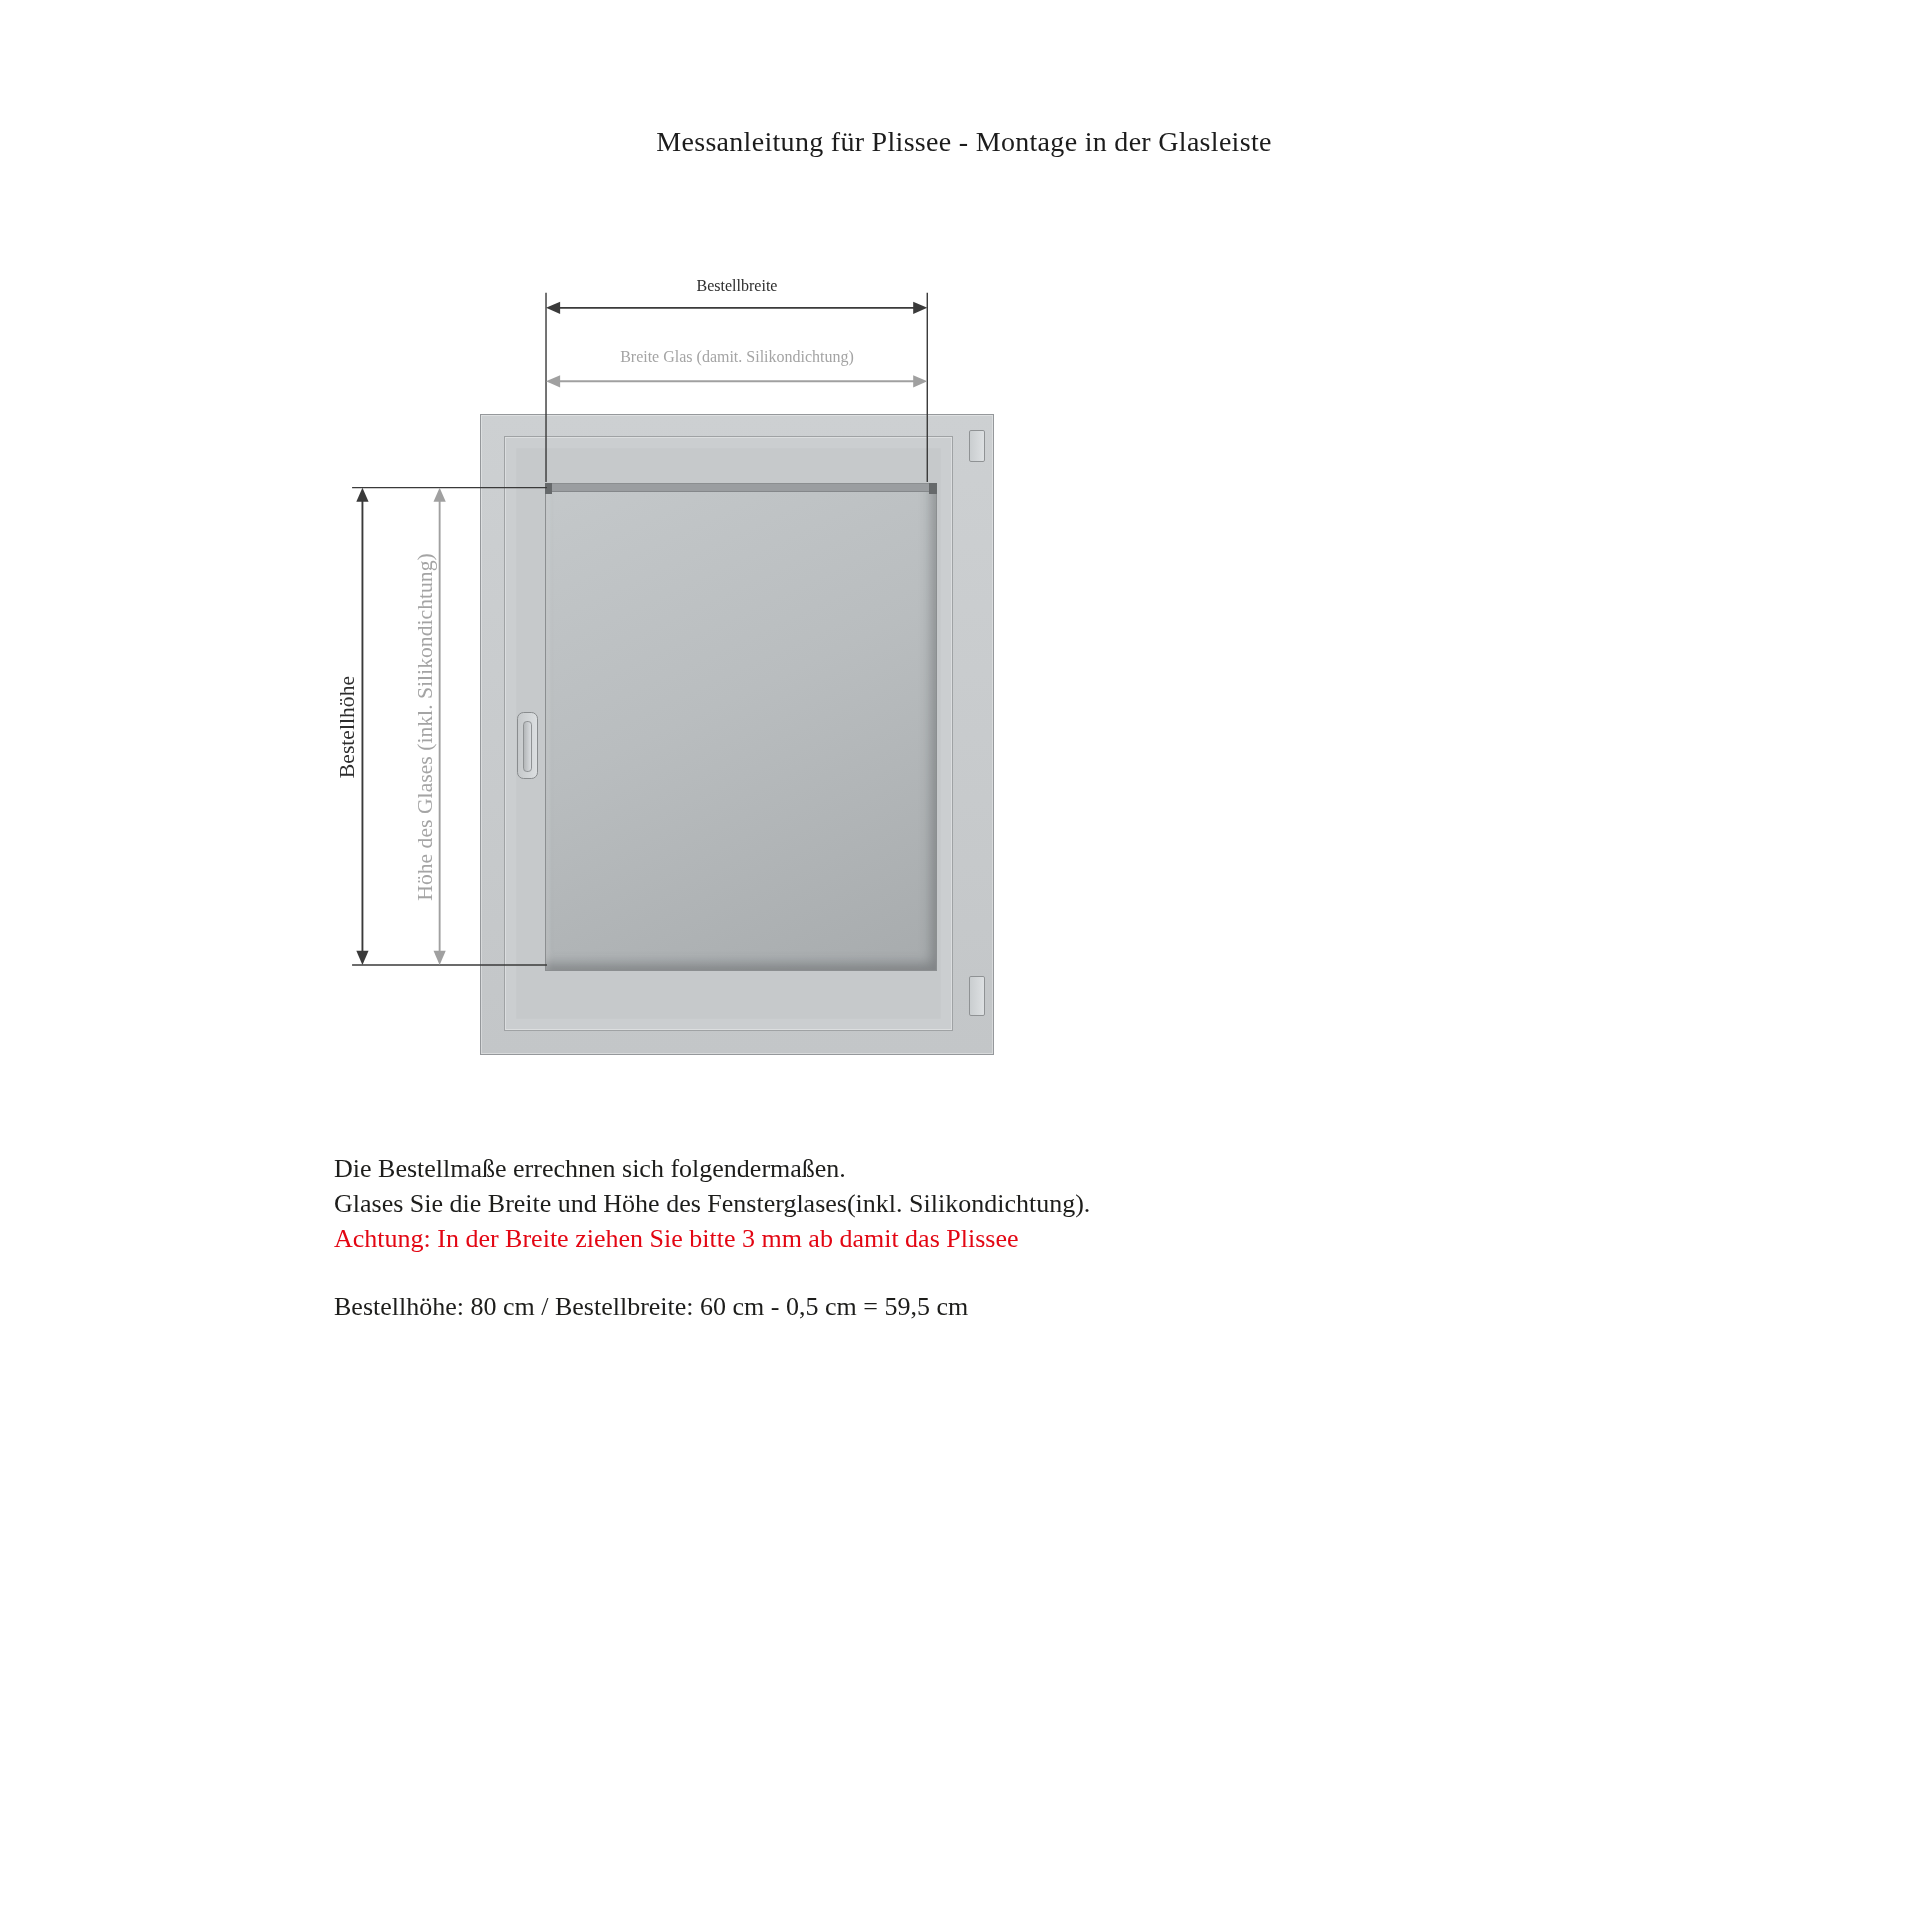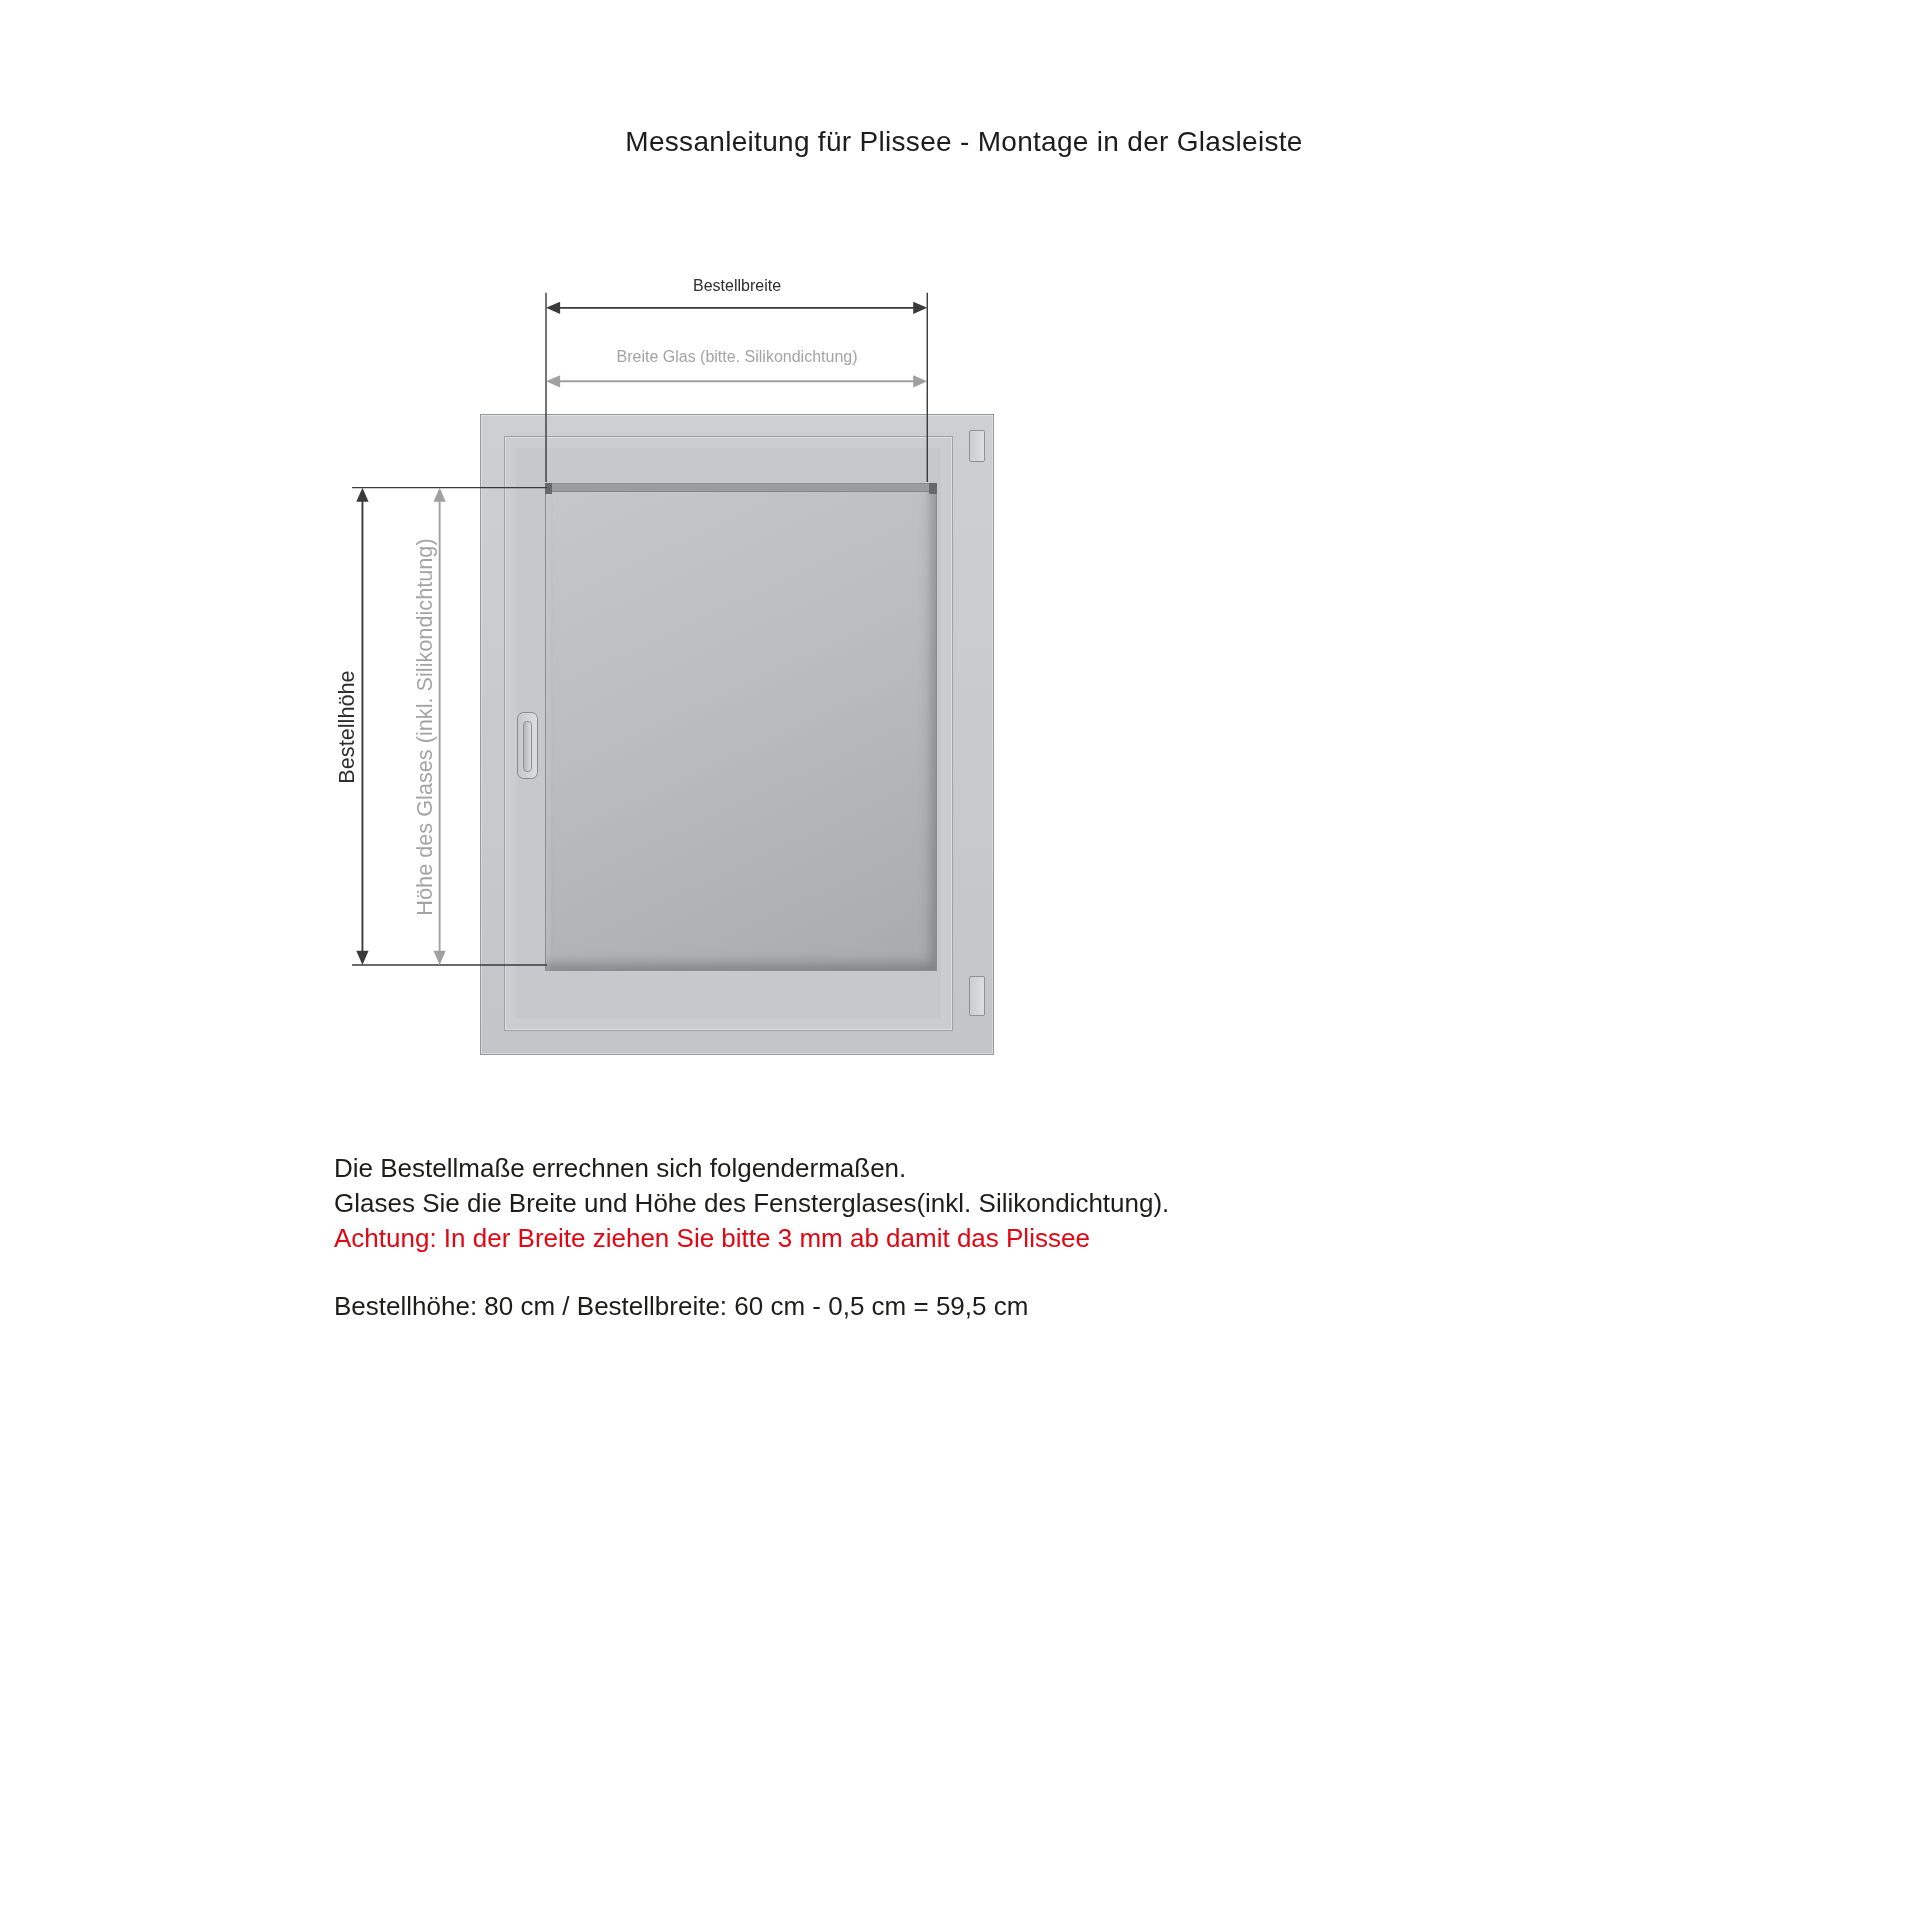--- a/index.html
+++ b/index.html
@@ -1,21 +1,21 @@
 <!DOCTYPE html>
 <html style="font-size:15px"><head>
 <meta charset="utf-8">
 <style>
   html, body { margin: 0; padding: 0; background: #ffffff; }
   #page {
     position: relative;
     width: 1928px;
     height: 1496px;
     background: #ffffff;
-    font-family: Liberation Sans, sans-serif;
+    font-family: Liberation Serif, serif;
     color: #1d1d1b;
     overflow: hidden;
   }
 
   
   .title {
     position: absolute;
     top: 126px;
     left: 0;
     width: 100%;
@@ -189,21 +189,21 @@
     <line x1="385" y1="524" x2="385" y2="1019" stroke="#3a3a3a" stroke-width="2"></line>
     <polygon points="385,518 378.5,533 391.5,533" fill="#3a3a3a"></polygon>
     <polygon points="385,1025 378.5,1010 391.5,1010" fill="#3a3a3a"></polygon>
 
     <line x1="467" y1="524" x2="467" y2="1019" stroke="#a0a0a0" stroke-width="2"></line>
     <polygon points="467,518 460.5,533 473.5,533" fill="#a0a0a0"></polygon>
     <polygon points="467,1025 460.5,1010 473.5,1010" fill="#a0a0a0"></polygon>
   </svg>
 
   <div class="dim-label-h dim-dark" style="left:737px; top:277px;">Bestellbreite</div>
-  <div class="dim-label-h dim-gray" style="left:737px; top:348px;">Breite Glas (bitte. Silikondichtung)</div>
+  <div class="dim-label-h dim-gray" style="left:737px; top:348px;">Breite Glas (damit. Silikondichtung)</div>
   <div class="dim-label-v dim-dark" style="left:347px; top:727px;">Bestellhöhe</div>
   <div class="dim-label-v dim-gray" style="left:425px; top:727px;">Höhe des Glases (inkl. Silikondichtung)</div>
 
   <div class="copy">
     <div>Die Bestellmaße errechnen sich folgendermaßen.</div>
     <div>Glases Sie die Breite und Höhe des Fensterglases(inkl. Silikondichtung).</div>
     <div class="warn">Achtung: In der Breite ziehen Sie bitte 3 mm ab damit das Plissee</div>
     <div class="spacer"></div>
     <div>Bestellhöhe: 80 cm / Bestellbreite: 60 cm  - 0,5 cm = 59,5 cm</div>
   </div>

